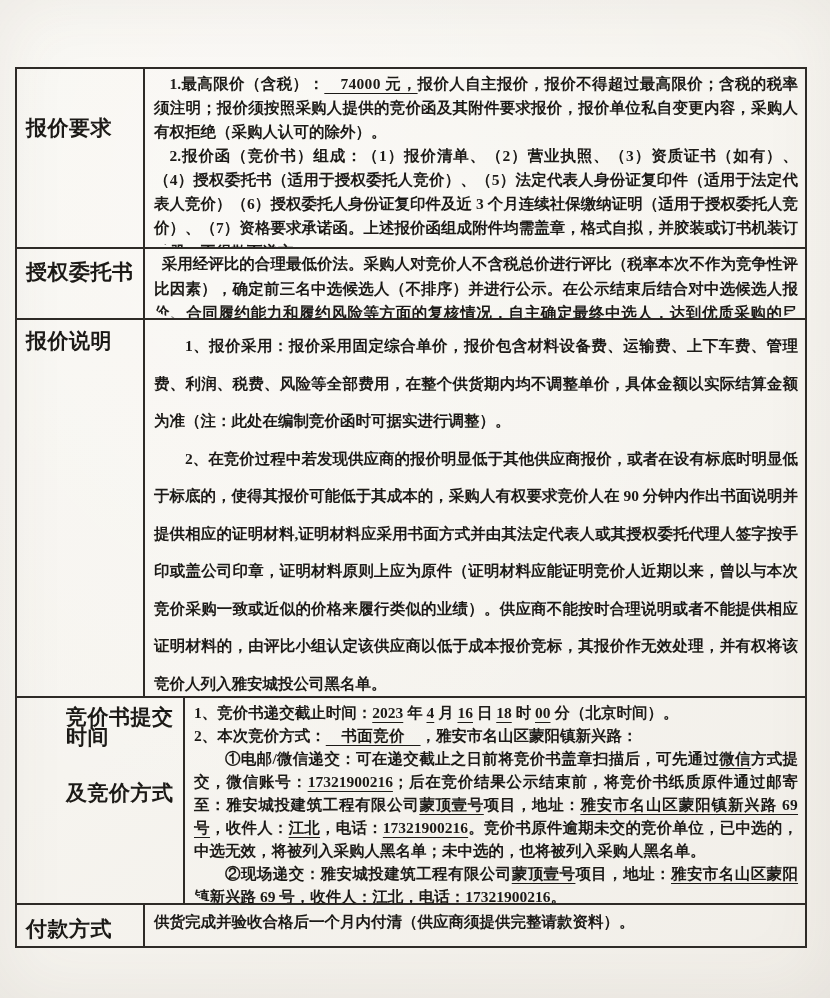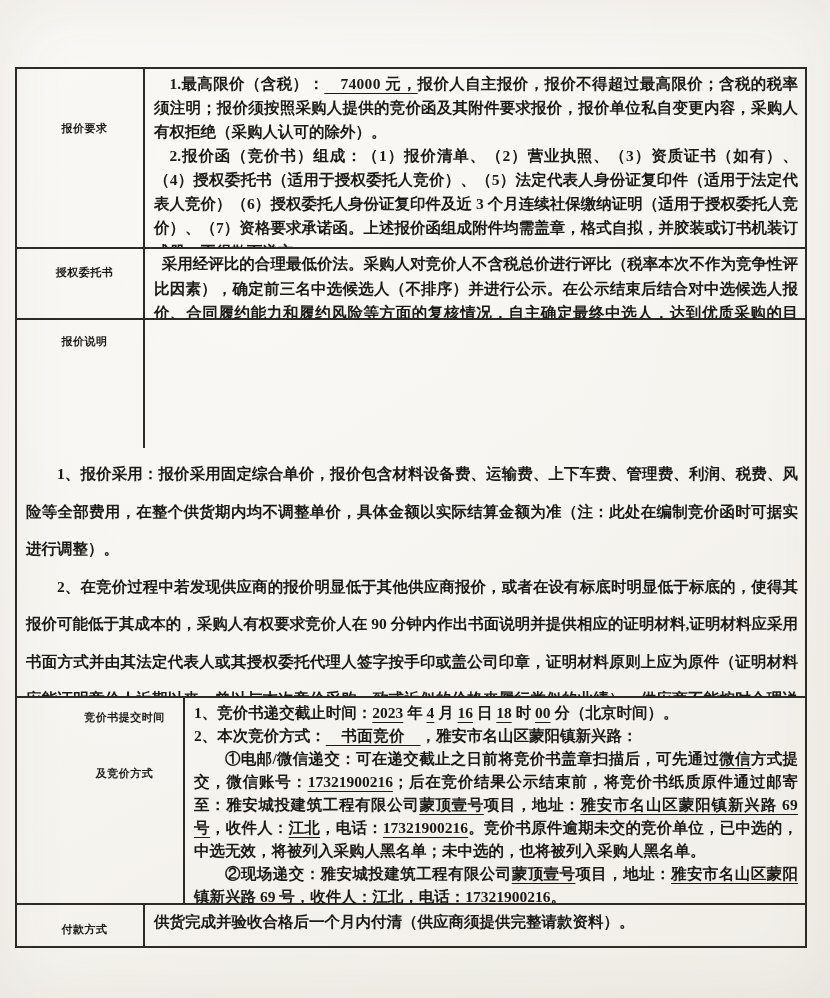--- a/index.html
+++ b/index.html
@@ -34,53 +34,53 @@
   .trow{
     display:flex;
     border-bottom:2px solid var(--line);
     overflow:hidden;
   }
   .trow:last-child{border-bottom:none;}
   .label-cell{
     width:128px;
     flex:0 0 128px;
     border-right:2px solid var(--line);
-    font-size:11px;
+    font-size:21px;
     font-weight:700;
     letter-spacing:0.5px;
     padding-left:9px;
-    text-align:center;
   }
   .label-line{line-height:20px;}
   .content-cell{
     flex:1 1 auto;
     padding:3px 7px 2px 9px;
     font-size:15.5px;
     font-weight:700;
     line-height:24px;
     text-align:justify;
     overflow:hidden;
+    border-radius:32px;
   }
   .para{margin:0;}
   .seg-u{
     text-decoration:underline;
     text-decoration-thickness:1.4px;
     text-underline-offset:3.5px;
   }
   .seg-b{
     font-weight:900;
     letter-spacing:0.3px;
   }
   
   .row-pricing-requirements{height:180px;}
   .row-pricing-requirements .label-cell{padding-top:49px;}
   .row-selection-method{height:71px;}
   .row-selection-method .label-cell{padding-top:13px;}
   .row-selection-method .content-cell{line-height:24.5px;}
-  .row-pricing-notes{height:378px;flex-direction:column;}
+  .row-pricing-notes{height:378px;}
   .row-pricing-notes .label-cell{padding-top:11px;}
   .row-pricing-notes .content-cell{line-height:37.5px;padding-top:7px;}
   .row-submission{height:207px;}
   .row-submission .label-cell{padding-top:9px;margin-left:40px;}
   .row-submission .label-line + .label-line{margin-top:36px;}
   .row-submission .content-cell{line-height:23px;}
   .row-payment{height:41px;}
   .row-payment .label-cell{padding-top:14px;}
   .row-payment .content-cell{padding-top:5px;}
 </style>

